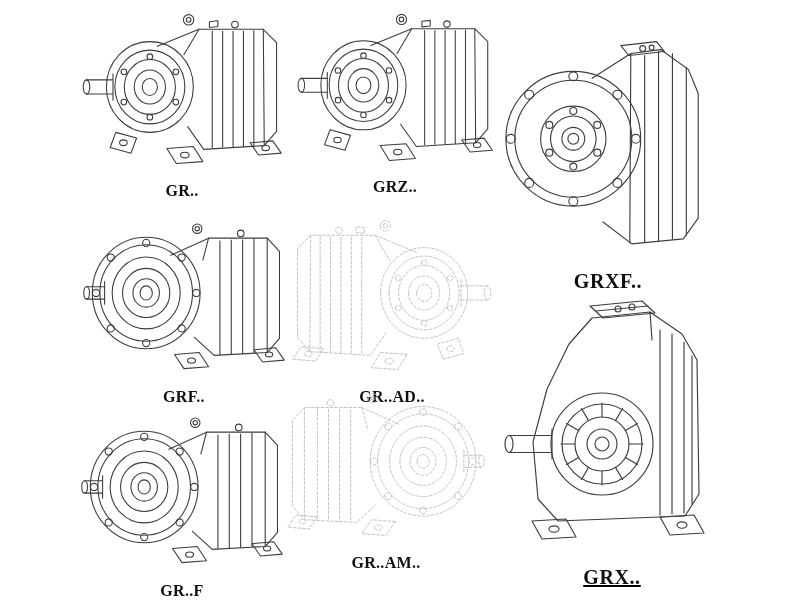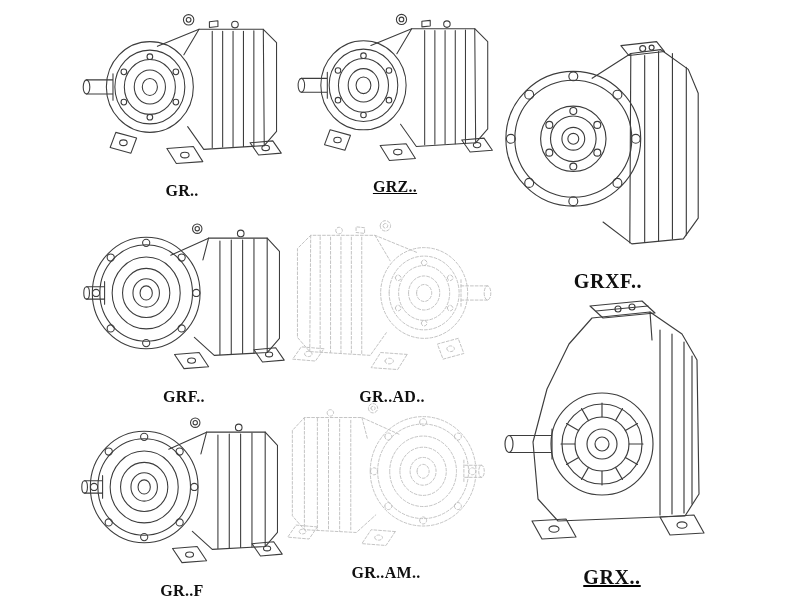--- a/index.html
+++ b/index.html
@@ -162,21 +162,21 @@
 
 <div class="page">
 
   <figure class="cell" style="left:78px;top:0;width:208px;">
     <svg class="fig" viewBox="0 0 220 190">
         <use href="#sym-foot"></use>
       </svg>
     <figcaption class="cap">GR..</figcaption>
   </figure>
 
-  <figure class="cell" style="left:293px;top:0;width:204px;text-decoration:underline;">
+  <figure class="cell" style="left:293px;top:0;width:204px;">
     <svg class="fig" viewBox="0 0 220 190">
         <use href="#sym-foot"></use>
       </svg>
     <figcaption class="cap">GRZ..</figcaption>
   </figure>
 
   <figure class="cell" style="left:494px;top:0;width:228px;">
     <svg class="fig" viewBox="0 0 230 270">
         <use href="#sym-grxf"></use>
       </svg>
@@ -199,21 +199,21 @@
     <figcaption class="cap">GR..AD..</figcaption>
   </figure>
 
   <figure class="cell" style="left:78px;top:400px;width:208px;">
     <svg class="fig" viewBox="0 0 220 190">
         <use href="#sym-flangefoot"></use>
       </svg>
     <figcaption class="cap">GR..F</figcaption>
   </figure>
 
-  <figure class="cell" style="left:284px;top:386px;width:204px;text-align:right;">
+  <figure class="cell" style="left:284px;top:376px;width:204px;text-align:right;">
     <svg class="fig ghost" viewBox="0 0 220 190">
       <g transform="translate(220 0) scale(-1 1)">
           <use href="#sym-flangefoot"></use>
         </g>
     </svg>
     <figcaption class="cap">GR..AM..</figcaption>
   </figure>
 
   <figure class="cell" style="left:492px;top:294px;width:240px;text-decoration:underline;">
     <svg class="fig" viewBox="0 0 240 270">

